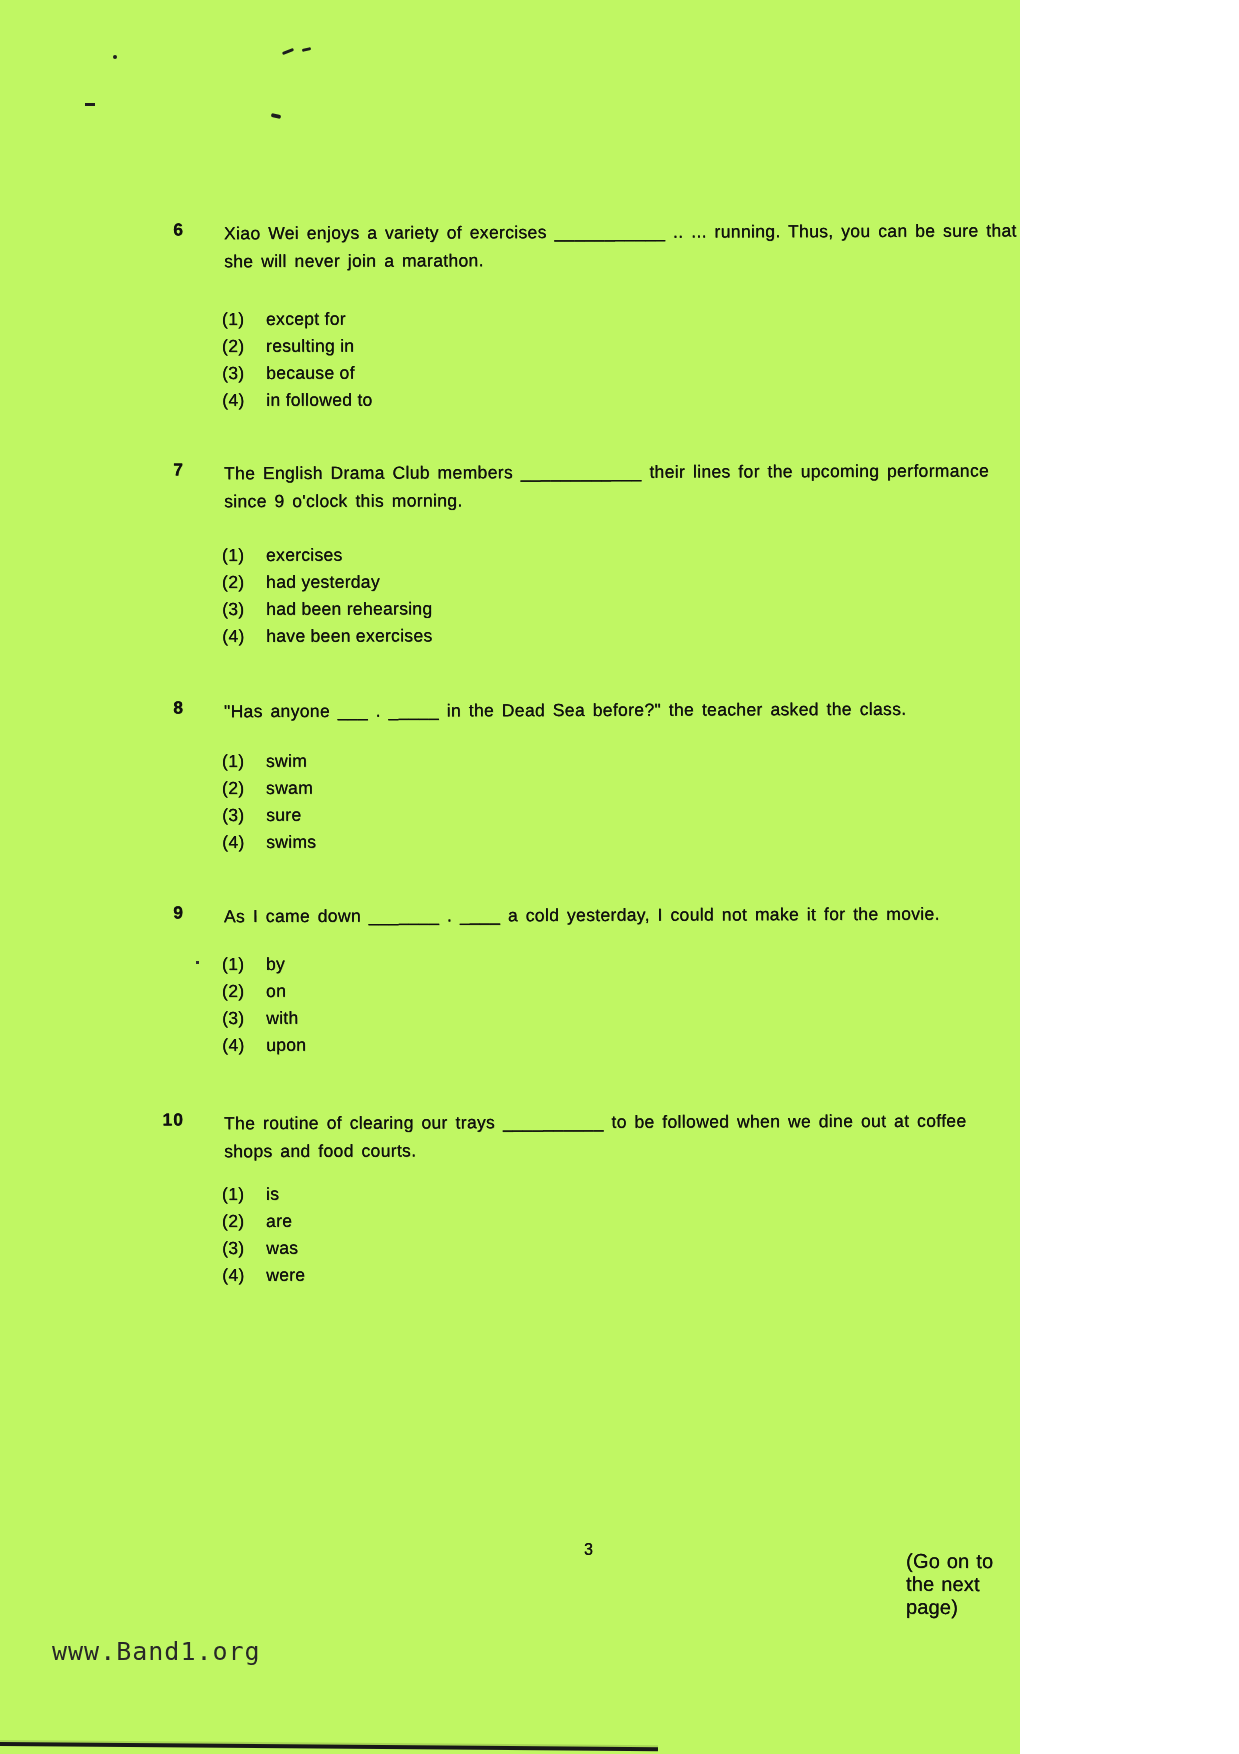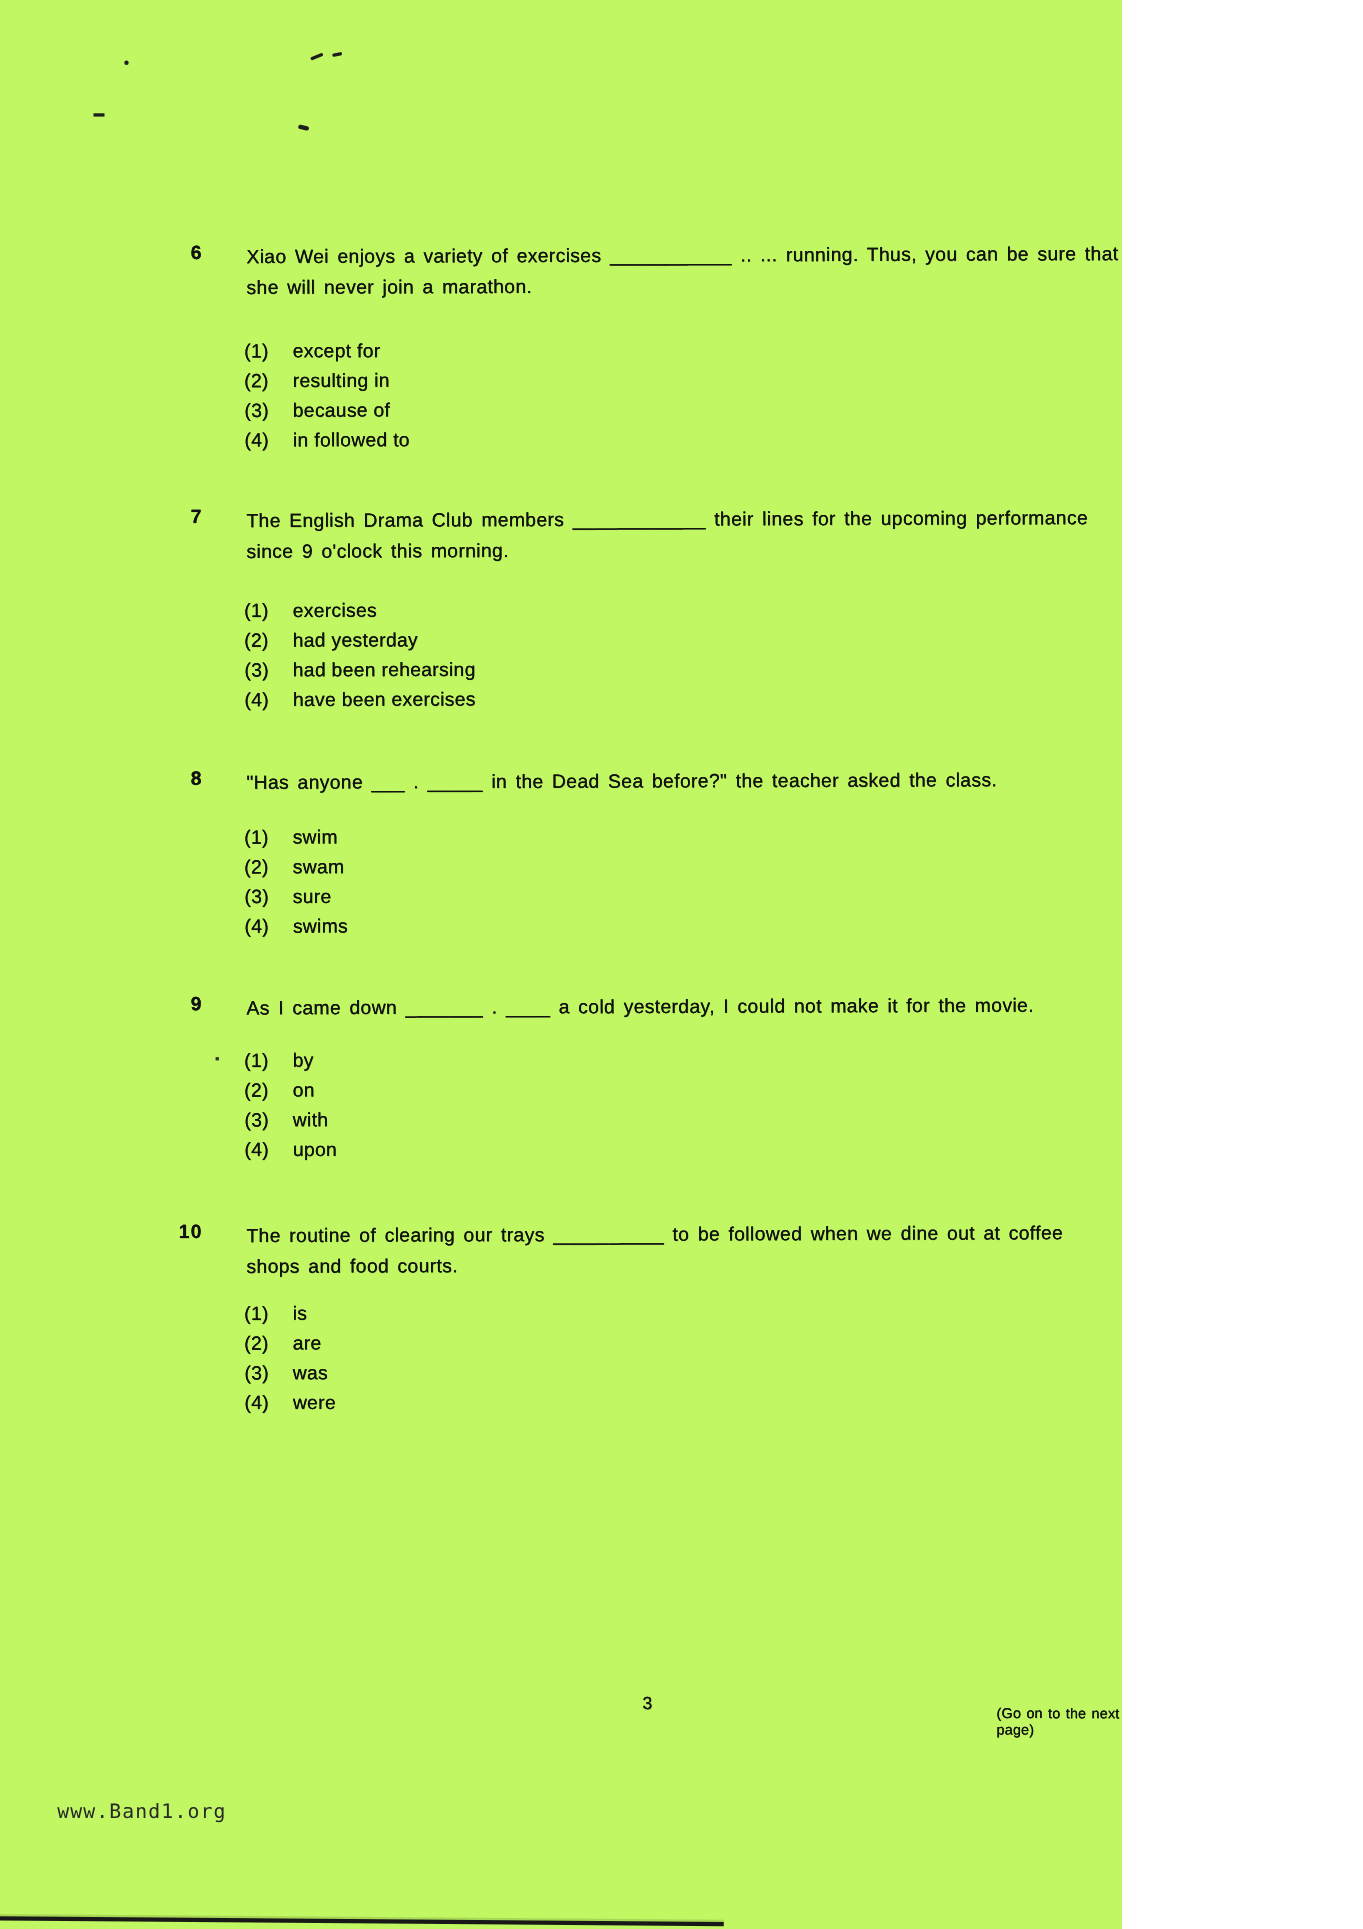--- a/index.html
+++ b/index.html
@@ -48,27 +48,27 @@
   .option { display: flex; font-size: 17.5px; line-height: 27px; letter-spacing: 0.3px; }
   .option .marker { width: 44px; }
   .option .label { }
 
   .footer-pagenum {
     position: absolute; left: 584px; top: 1541px;
     font-size: 16px;
   }
   .footer-continuation {
     position: absolute; left: 906px; top: 1550px;
-    font-size: 13px; letter-spacing: 0.2px; word-spacing: 1px;
+    font-size: 20px; letter-spacing: 0.2px; word-spacing: 1px;
     transform: rotate(0.2deg);
   }
   .watermark {
     position: absolute; left: 52px; top: 1637px;
     font-family: "DejaVu Sans Mono", "Liberation Mono", monospace;
-    font-size: 18px; letter-spacing: 1px;
+    font-size: 25px; letter-spacing: 1px;
     color: #2b2b2b;
   }
 
   .scan-edge-line {
     position: absolute; left: 0; top: 1742px;
     width: 658px; height: 4px;
     background: #1c1c1c;
     transform: rotate(0.45deg); transform-origin: left center;
     box-shadow: 0 -2px 0 rgba(0,0,0,0.12);
   }

